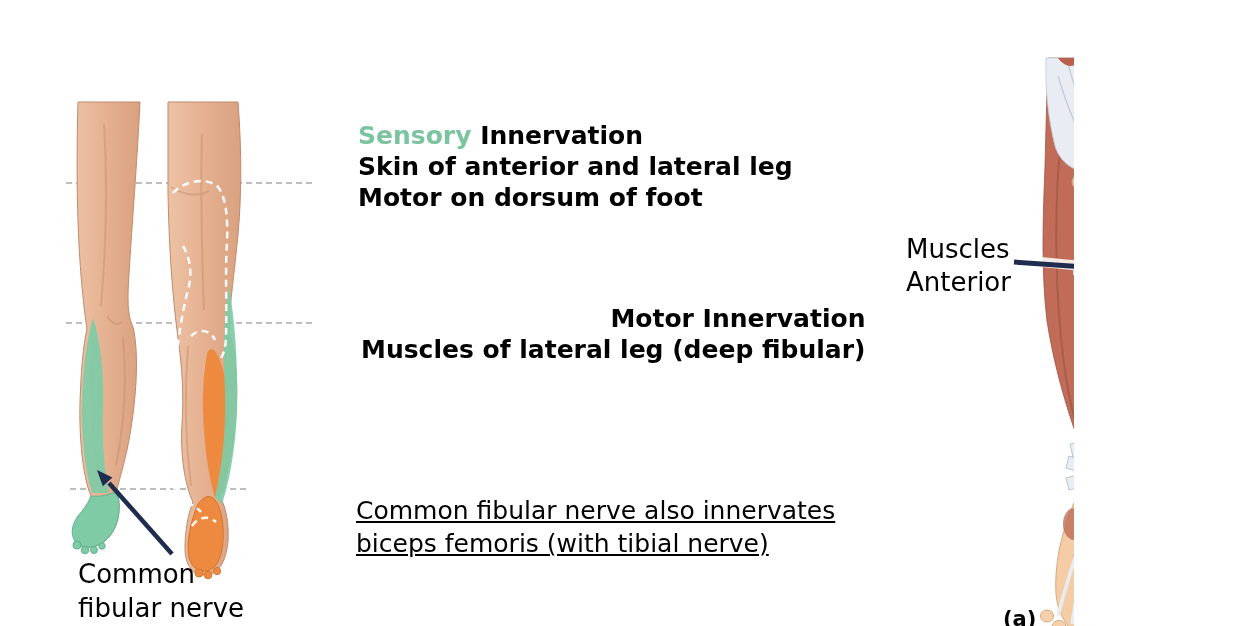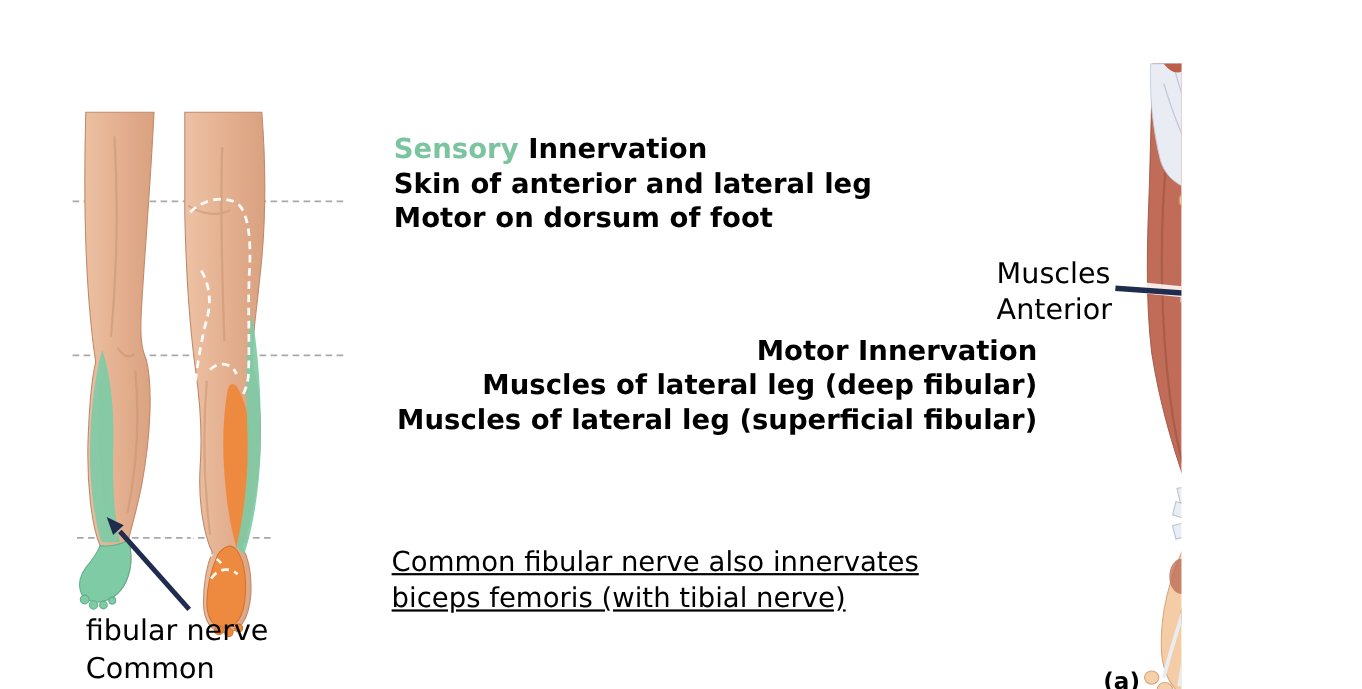--- a/index.html
+++ b/index.html
@@ -199,31 +199,30 @@
     <div class="heading">
       <span class="green">Sensory</span><span> Innervation</span>
     </div>
     <div class="body-line">Skin of anterior and lateral leg</div>
     <div class="body-line">Motor on dorsum of foot</div>
   </div>
 
   <div class="txt motor-block">
     <div class="heading">Motor Innervation</div>
     <div class="body-line">Muscles of lateral leg (deep fibular)</div>
-    <div class="body-line">Muscles of lateral leg (superficial fibular)</div>
   </div>
 
   <div class="txt note-block">
     <div>Common fibular nerve also innervates</div>
     <div>biceps femoris (with tibial nerve)</div>
   </div>
 
   <div class="txt fig-label cf-label">
+    <div>Common</div>
     <div>fibular nerve</div>
-    <div>Common</div>
   </div>
 
   <div class="txt fig-label ta-label">
     <div>Muscles</div>
     <div>Anterior</div>
   </div>
 
   <div class="txt caption">(a)</div>
 
 </div>

